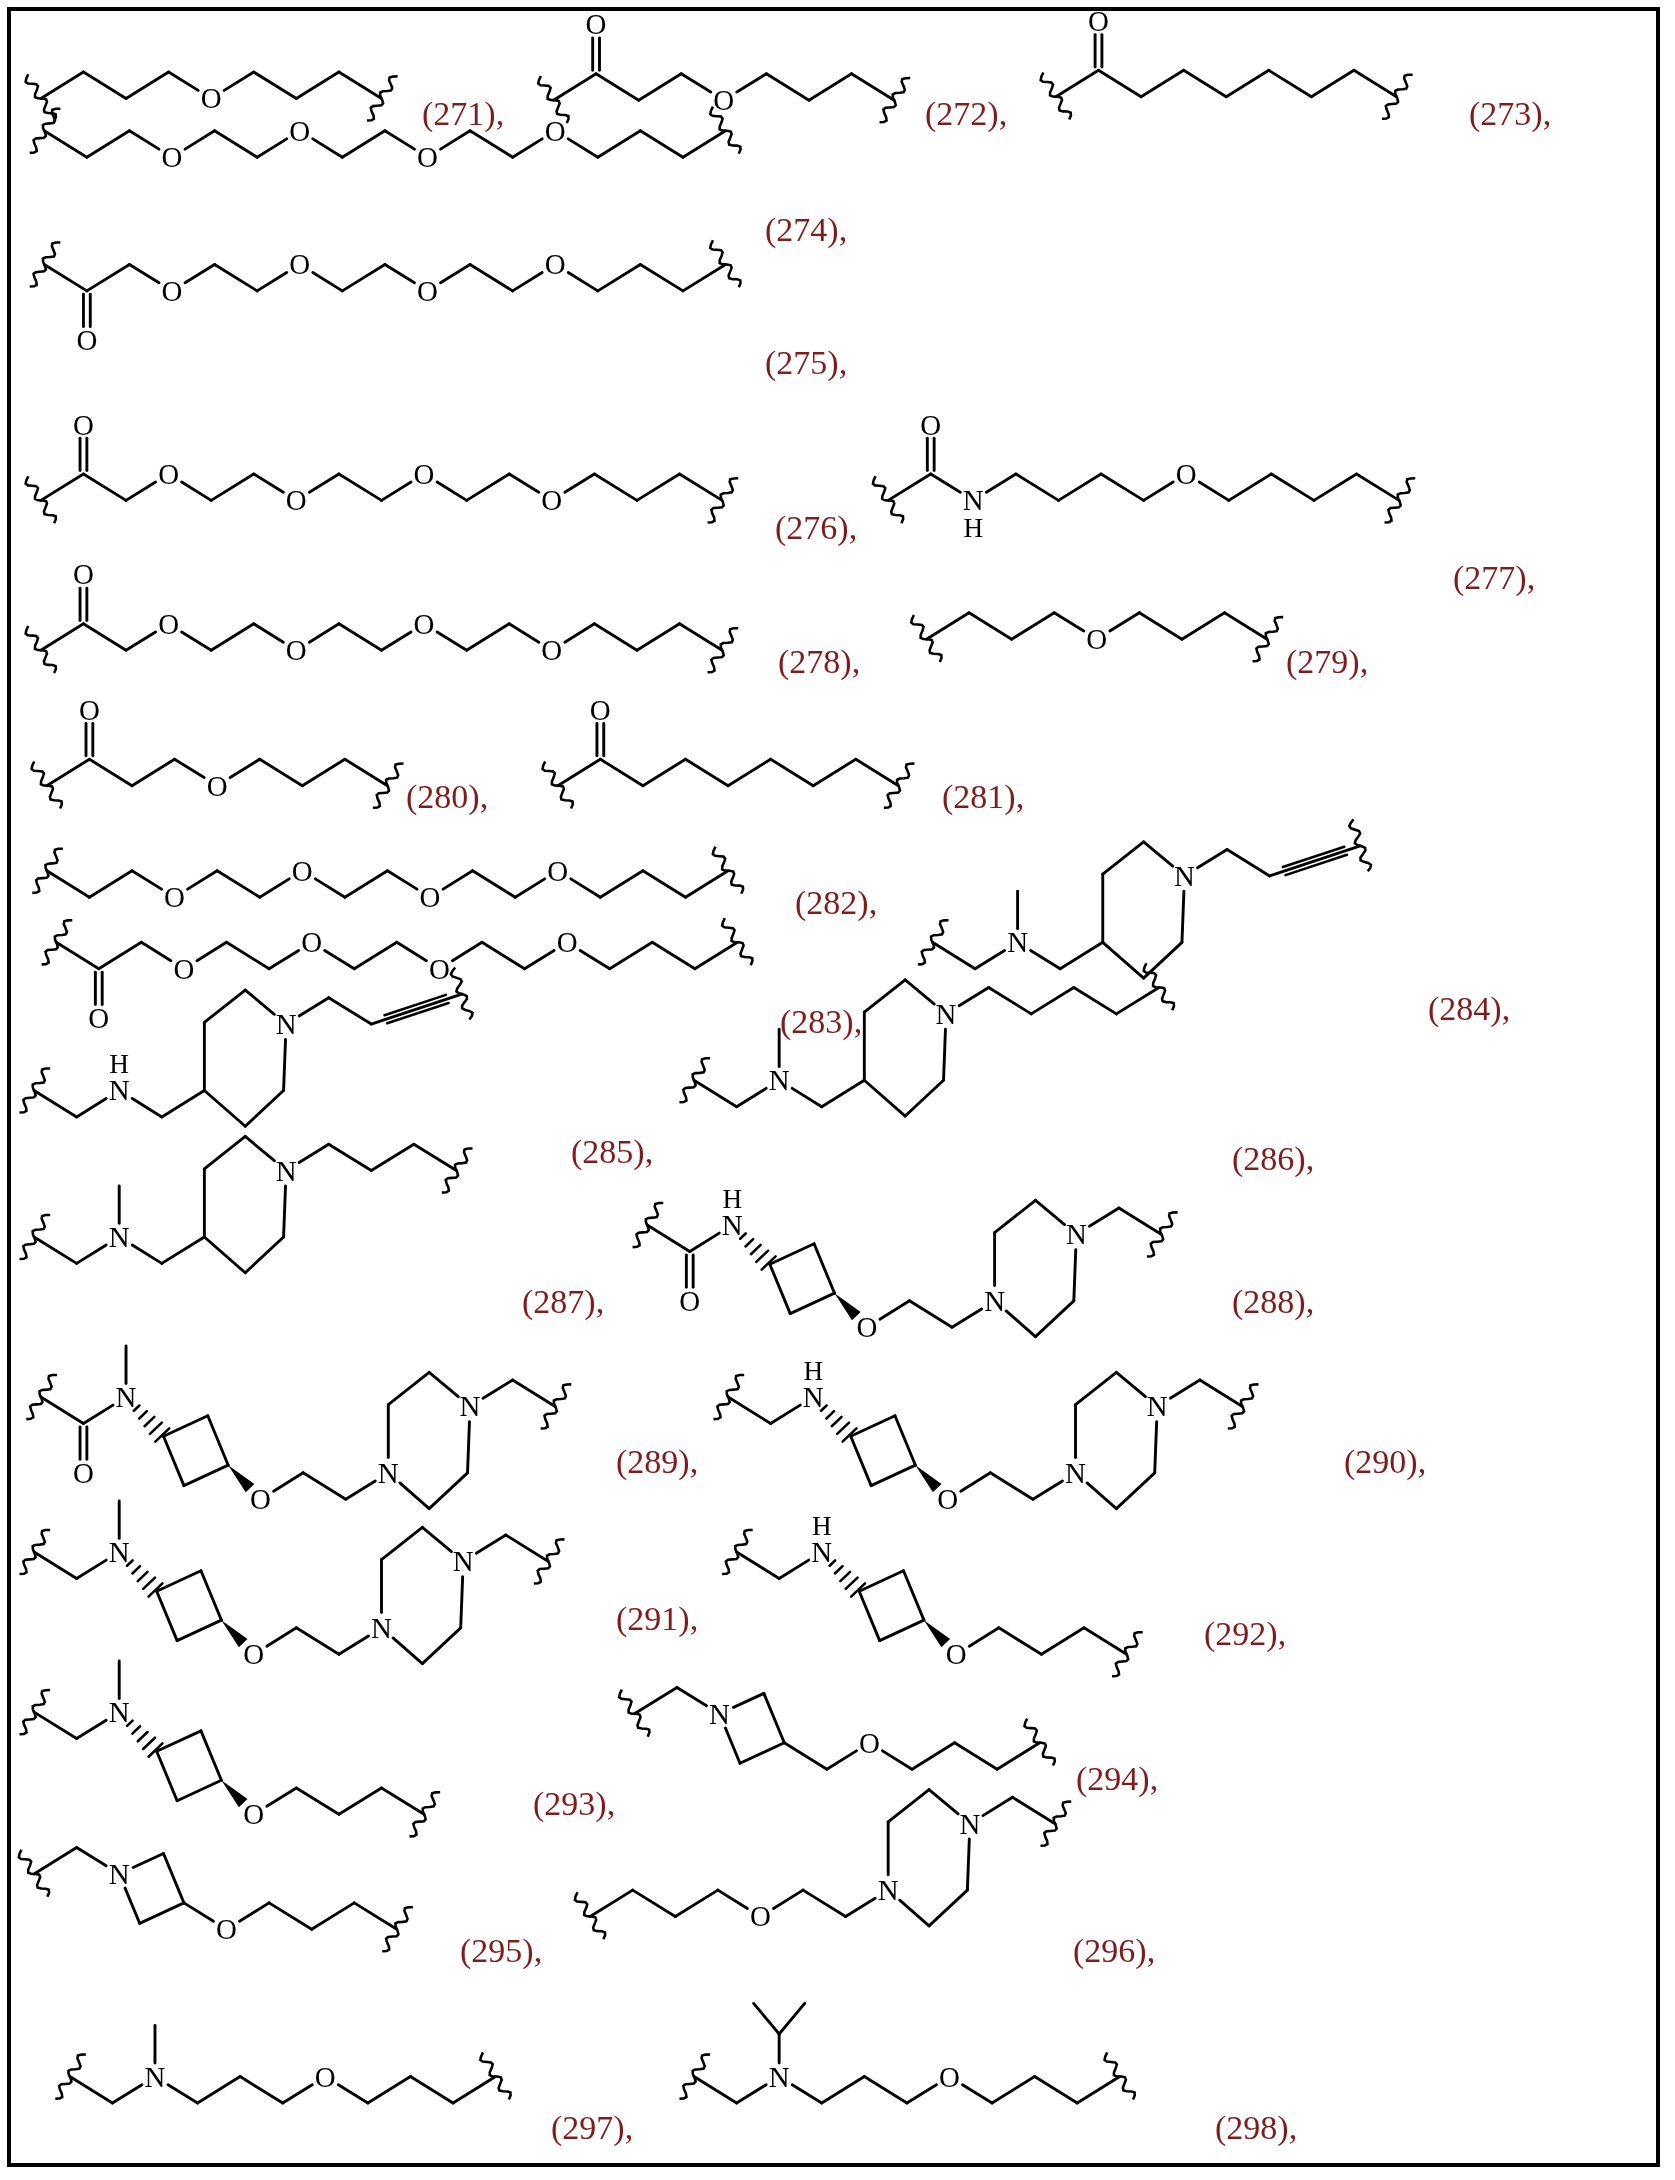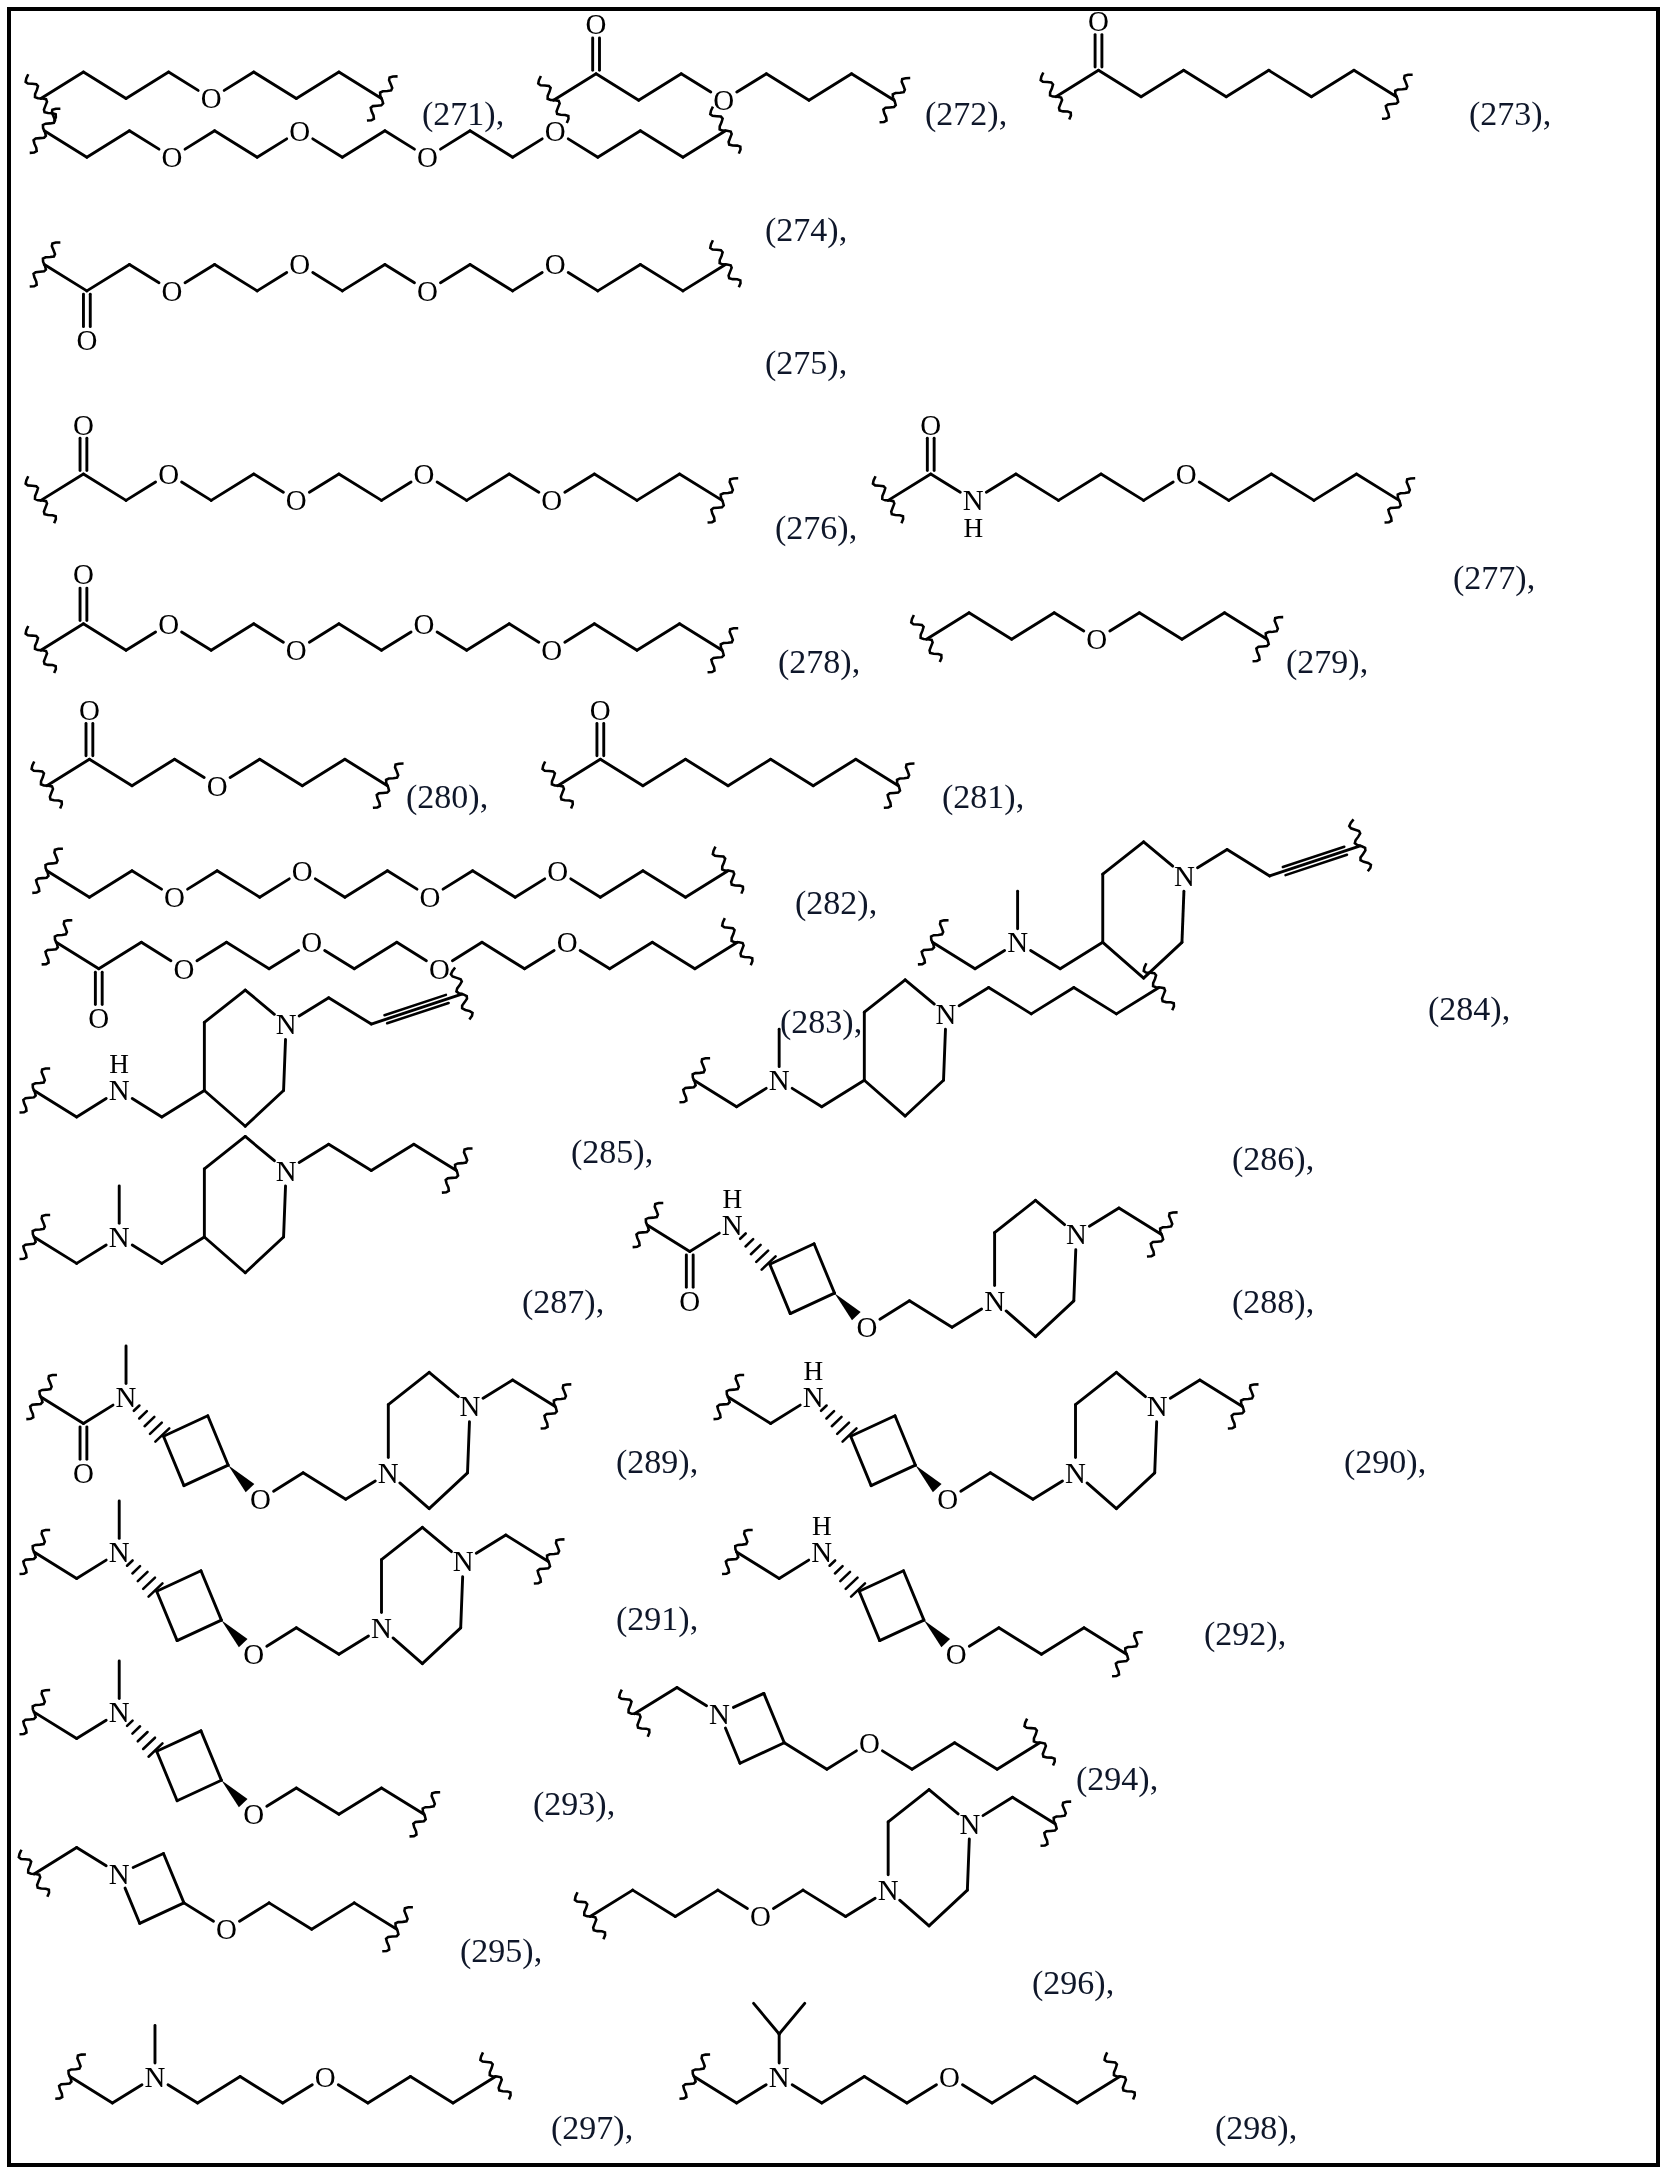--- a/index.html
+++ b/index.html
@@ -1,21 +1,21 @@
 <!DOCTYPE html>
 <html style="font-size:13.6px"><head>
 <meta charset="utf-8">
 <style>
   html,body{margin:0;padding:0;background:#fff;}
   #page{position:relative;width:1675px;height:2181px;background:#ffffff;
         font-family:"Liberation Serif",serif;overflow:hidden;}
   #frame{position:absolute;left:6.8px;top:6.8px;width:1653px;height:2160px;
          border:4.3px solid #000;box-sizing:border-box;}
   #canvas{position:absolute;left:0;top:0;}
-  .slabel{position:absolute;font-size:34px;color:#0f172a;white-space:nowrap;
+  .slabel{position:absolute;font-size:34px;color:#7f1d1d;white-space:nowrap;
           font-family:"Liberation Serif",serif;}
 </style>
 </head>
 <body>
 
 <div id="page">
   <div id="frame"></div>
   <svg id="canvas" width="1675" height="2181" viewBox="0 0 1967 2560">
       <g>
         <line x1="48" y1="115" x2="98" y2="84" stroke="#000000" stroke-width="3.4" stroke-linecap="round"></line>
@@ -662,17 +662,17 @@
     <div class="slabel" style="left: 1232px; top: 1124px; margin-top: 16px;">(286),</div>
     <div class="slabel" style="left: 522px; top: 1283px;">(287),</div>
     <div class="slabel" style="left: 1232px; top: 1283px;">(288),</div>
     <div class="slabel" style="left: 616px; top: 1443px;">(289),</div>
     <div class="slabel" style="left: 1344px; top: 1443px;">(290),</div>
     <div class="slabel" style="left: 616px; top: 1600px;">(291),</div>
     <div class="slabel" style="left: 1204px; top: 1615px;">(292),</div>
     <div class="slabel" style="left: 501px; top: 1785px; margin-left: 32px;">(293),</div>
     <div class="slabel" style="left: 1076px; top: 1760px;">(294),</div>
     <div class="slabel" style="left: 460px; top: 1932px;">(295),</div>
-    <div class="slabel" style="left: 1032px; top: 1932px; margin-top: 32px;">(296),</div>
+    <div class="slabel" style="left: 1073px; top: 1932px;">(296),</div>
     <div class="slabel" style="left: 543px; top: 2109px; margin-left: 8px;">(297),</div>
     <div class="slabel" style="left: 1215px; top: 2109px;">(298),</div>
   </div>
 
 
 </body></html>

